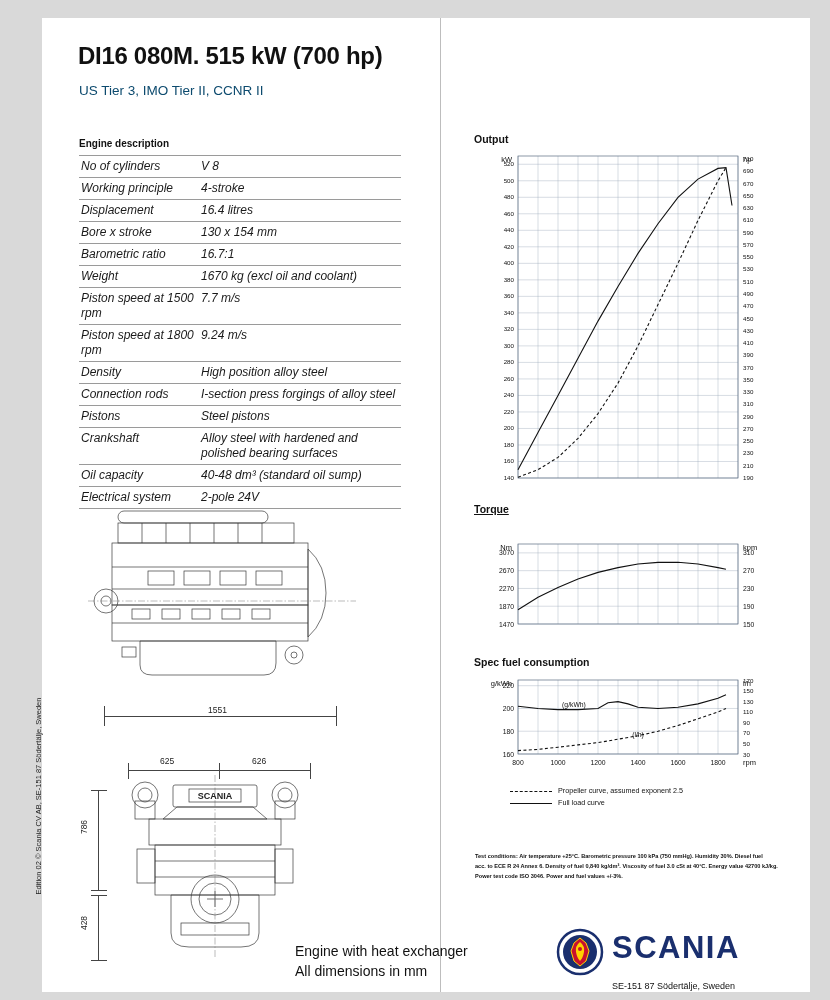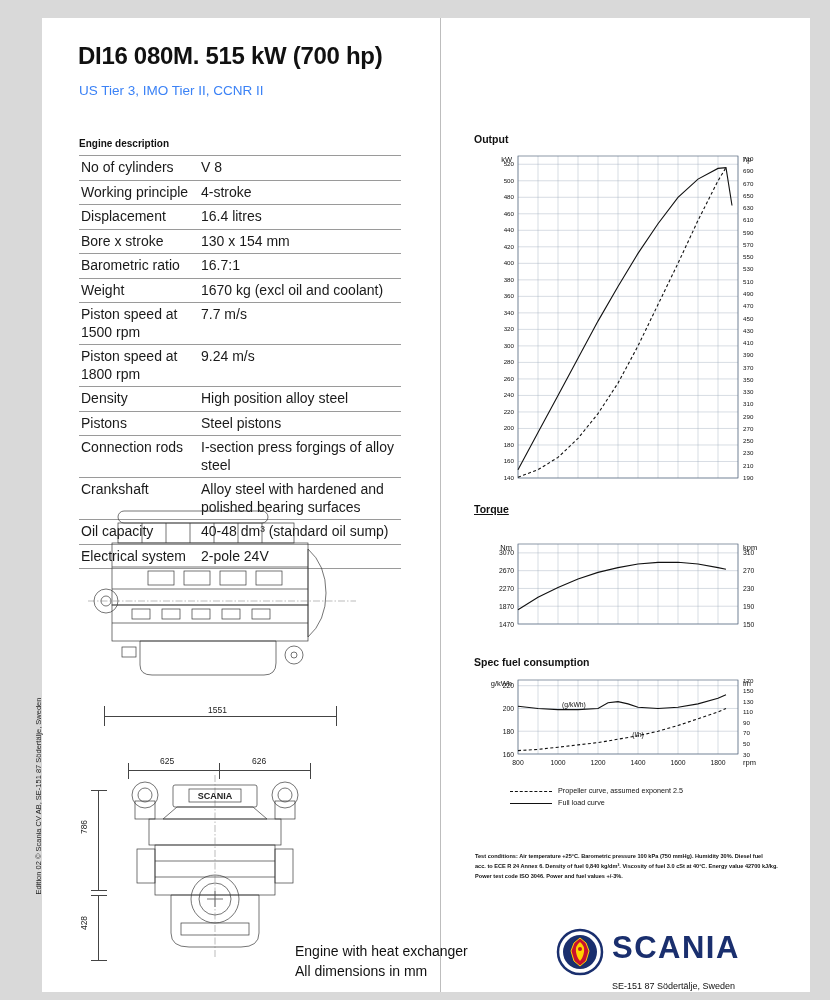--- a/index.html
+++ b/index.html
@@ -27,32 +27,33 @@
   .divider-vert { position:absolute; left:440px; top:18px; width:1px; height:974px; background:#bdbdbd; }
 
   
   .title {
     position:absolute; left:78px; top:42px;
     font-size: 24px; font-weight: bold; letter-spacing: -0.3px;
     color:#111;
   }
   .subtitle {
     position:absolute; left:79px; top:83px;
-    font-size: 13.5px; color:#3b82f6;
+    font-size: 13.5px; color:#0c4a6e;
   }
 
   
   .desc-title {
     position:absolute; left:79px; top:138px;
     font-size:10px; font-weight:bold; color:#111;
   }
   .desc-table {
     position:absolute; left:79px; top:155px; width:322px;
     border-collapse: collapse;
-    font-size: 14px;
+    font-size: 12px;
+    font-style: italic;
   }
   .desc-table td {
     border-bottom: 1px solid #9a9a9a;
     padding: 3px 2px 3px 2px;
     vertical-align: top;
     line-height: 1.25;
   }
   .desc-table tr:first-child td { border-top: 1px solid #9a9a9a; }
   .desc-table td.k { width: 120px; }
   .desc-table td.v { width: 202px; }
@@ -165,26 +166,26 @@
         </tr>
         <tr>
           <td class="k">Piston speed at 1800 rpm</td>
           <td class="v">9.24 m/s</td>
         </tr>
         <tr>
           <td class="k">Density</td>
           <td class="v">High position alloy steel</td>
         </tr>
         <tr>
+          <td class="k">Connection rods</td>
+          <td class="v">I-section press forgings of alloy steel</td>
+        </tr>
+        <tr>
           <td class="k">Pistons</td>
           <td class="v">Steel pistons</td>
-        </tr>
-        <tr>
-          <td class="k">Connection rods</td>
-          <td class="v">I-section press forgings of alloy steel</td>
         </tr>
         <tr>
           <td class="k">Crankshaft</td>
           <td class="v">Alloy steel with hardened and polished bearing surfaces</td>
         </tr>
         <tr>
           <td class="k">Oil capacity</td>
           <td class="v">40-48 dm³ (standard oil sump)</td>
         </tr>
         <tr>

